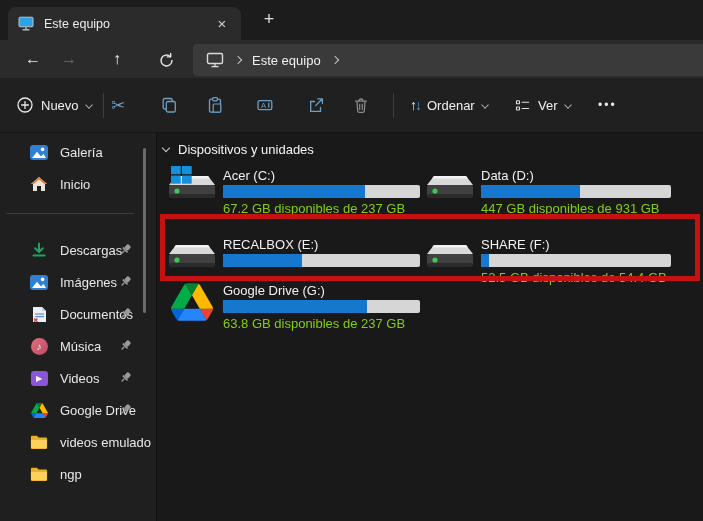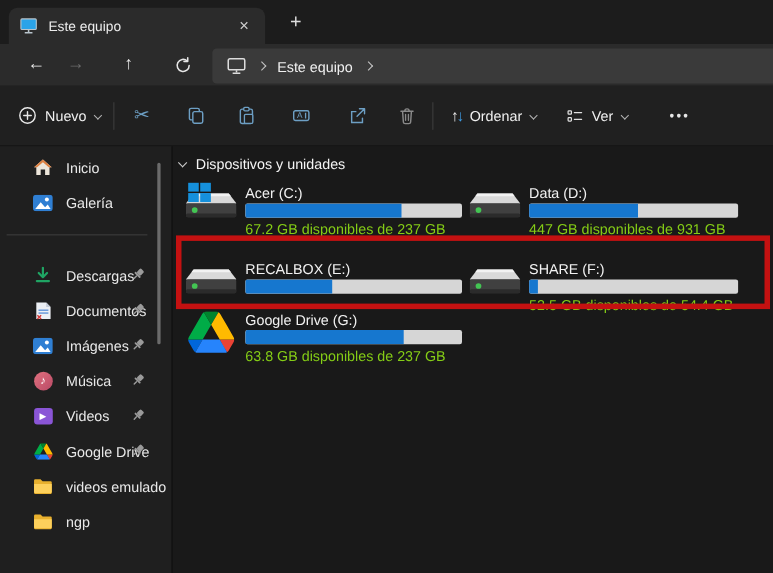--- a/index.html
+++ b/index.html
@@ -26,21 +26,21 @@
   .crumb-text{font-size:13px;color:#f0f0f0;}
   .chev{display:inline-block;width:6px;height:6px;border-right:1.4px solid currentColor;
         border-bottom:1.4px solid currentColor;transform:rotate(45deg);}
   .chev-r{display:inline-block;width:6px;height:6px;border-right:1.4px solid currentColor;
         border-bottom:1.4px solid currentColor;transform:rotate(-45deg);}
   .crumb-chev{color:#c4c4c4;}
 
   
   .toolbar{position:absolute;left:0;top:78px;width:703px;height:55px;background:#202020;
            border-bottom:1px solid #141414;}
-  .tbtn{position:absolute;top:9px;height:36px;display:flex;align-items:center;justify-content:center;
+  .tbtn{position:absolute;top:9px;height:36px;display:flex;align-items:center;
         border-radius:4px;}
   .ticon{width:36px;}
   .tsep{position:absolute;top:15px;width:1px;height:25px;background:#3d3d3d;}
   .tlabel{font-size:13px;color:#f0f0f0;margin:0 7px;}
   .tchev{color:#b5b5b5;margin-right:4px;transform:rotate(45deg) scale(.9);}
   .glyph-cut{font-size:17px;color:#6d9fc4;}
   .sortglyphs{font-size:14px;letter-spacing:-2px;}
   .more{font-size:12px;letter-spacing:2px;color:#e8e8e8;}
 
   
@@ -188,47 +188,66 @@
     </div>
     <div class="tbtn" style="left:598px;width:40px">
       <span class="more">•••</span>
     </div>
   </div>
 
   <div class="sidebar">
     <div id="side-list">
         <div class="side-item">
           <span class="ic">
-            <svg width="18" height="16" viewBox="0 0 18 16">
-              <path d="M9 1 L17 8 H15 V15 H11 V10 H7 V15 H3 V8 H1 Z" fill="#ece5da"></path>
-              <path d="M9 1 L17 8 H14.3 L9 3.4 L3.7 8 H1 Z" fill="#dd8142"></path>
-            </svg>
-          </span>
-          <span class="lbl">Inicio</span>
-        </div>
-        <div class="side-item">
-          <span class="ic">
             <svg width="18" height="15" viewBox="0 0 18 15">
               <rect width="18" height="15" rx="3" fill="#2f7fd3"></rect>
               <circle cx="12.6" cy="4.4" r="1.8" fill="#fff"></circle>
               <path d="M2 13 L7 6.8 L11 11.4 L13.4 8.8 L16 13 Z" fill="#fff"></path>
             </svg>
           </span>
           <span class="lbl">Galería</span>
         </div>
+        <div class="side-item">
+          <span class="ic">
+            <svg width="18" height="16" viewBox="0 0 18 16">
+              <path d="M9 1 L17 8 H15 V15 H11 V10 H7 V15 H3 V8 H1 Z" fill="#ece5da"></path>
+              <path d="M9 1 L17 8 H14.3 L9 3.4 L3.7 8 H1 Z" fill="#dd8142"></path>
+            </svg>
+          </span>
+          <span class="lbl">Inicio</span>
+        </div>
         <div class="side-divider"></div>
         <div class="side-item">
           <span class="ic">
             <svg width="16" height="16" viewBox="0 0 16 16">
               <path d="M8 1.5 V9" stroke="#1fa463" stroke-width="2" stroke-linecap="round"></path>
               <path d="M4.2 6.2 L8 10 L11.8 6.2" fill="none" stroke="#1fa463" stroke-width="2" stroke-linecap="round" stroke-linejoin="round"></path>
               <path d="M2.5 13.5 H13.5" stroke="#1fa463" stroke-width="2" stroke-linecap="round"></path>
             </svg>
           </span>
           <span class="lbl">Descargas</span>
+          <span class="side-pin">
+            <svg width="13" height="13" viewBox="0 0 13 13">
+              <g fill="#9a9a9a" transform="rotate(45 6.5 6.5)">
+                <rect x="4.1" y="0.8" width="4.8" height="5.4" rx="1.2"></rect>
+                <rect x="3" y="6.2" width="7" height="1.7" rx="0.8"></rect>
+                <rect x="5.9" y="7.9" width="1.3" height="4.2" rx="0.6"></rect>
+              </g>
+            </svg>
+          </span>
+        </div>
+        <div class="side-item">
+          <span class="ic">
+            <svg width="18" height="15" viewBox="0 0 18 15">
+              <rect width="18" height="15" rx="3" fill="#2f7fd3"></rect>
+              <circle cx="12.6" cy="4.4" r="1.8" fill="#fff"></circle>
+              <path d="M2 13 L7 6.8 L11 11.4 L13.4 8.8 L16 13 Z" fill="#fff"></path>
+            </svg>
+          </span>
+          <span class="lbl">Imágenes</span>
           <span class="side-pin">
             <svg width="13" height="13" viewBox="0 0 13 13">
               <g fill="#9a9a9a" transform="rotate(45 6.5 6.5)">
                 <rect x="4.1" y="0.8" width="4.8" height="5.4" rx="1.2"></rect>
                 <rect x="3" y="6.2" width="7" height="1.7" rx="0.8"></rect>
                 <rect x="5.9" y="7.9" width="1.3" height="4.2" rx="0.6"></rect>
               </g>
             </svg>
           </span>
         </div>
@@ -236,39 +255,20 @@
           <span class="ic">
             <svg width="15" height="17" viewBox="0 0 15 17">
               <path d="M1 1 h9 l4 4 v11 h-13 z" fill="#eceff4"></path>
               <path d="M10 1 l4 4 h-4 z" fill="#c3cbd8"></path>
               <rect x="3" y="7.4" width="9" height="1.2" fill="#5a8fd6"></rect>
               <rect x="3" y="10" width="9" height="1.2" fill="#5a8fd6"></rect>
               <path d="M2 12.5 l3.4 3.4 M5.4 12.5 l-3.4 3.4" stroke="#d23b3b" stroke-width="1.3"></path>
             </svg>
           </span>
           <span class="lbl">Documentos</span>
-          <span class="side-pin">
-            <svg width="13" height="13" viewBox="0 0 13 13">
-              <g fill="#9a9a9a" transform="rotate(45 6.5 6.5)">
-                <rect x="4.1" y="0.8" width="4.8" height="5.4" rx="1.2"></rect>
-                <rect x="3" y="6.2" width="7" height="1.7" rx="0.8"></rect>
-                <rect x="5.9" y="7.9" width="1.3" height="4.2" rx="0.6"></rect>
-              </g>
-            </svg>
-          </span>
-        </div>
-        <div class="side-item">
-          <span class="ic">
-            <svg width="18" height="15" viewBox="0 0 18 15">
-              <rect width="18" height="15" rx="3" fill="#2f7fd3"></rect>
-              <circle cx="12.6" cy="4.4" r="1.8" fill="#fff"></circle>
-              <path d="M2 13 L7 6.8 L11 11.4 L13.4 8.8 L16 13 Z" fill="#fff"></path>
-            </svg>
-          </span>
-          <span class="lbl">Imágenes</span>
           <span class="side-pin">
             <svg width="13" height="13" viewBox="0 0 13 13">
               <g fill="#9a9a9a" transform="rotate(45 6.5 6.5)">
                 <rect x="4.1" y="0.8" width="4.8" height="5.4" rx="1.2"></rect>
                 <rect x="3" y="6.2" width="7" height="1.7" rx="0.8"></rect>
                 <rect x="5.9" y="7.9" width="1.3" height="4.2" rx="0.6"></rect>
               </g>
             </svg>
           </span>
         </div>

